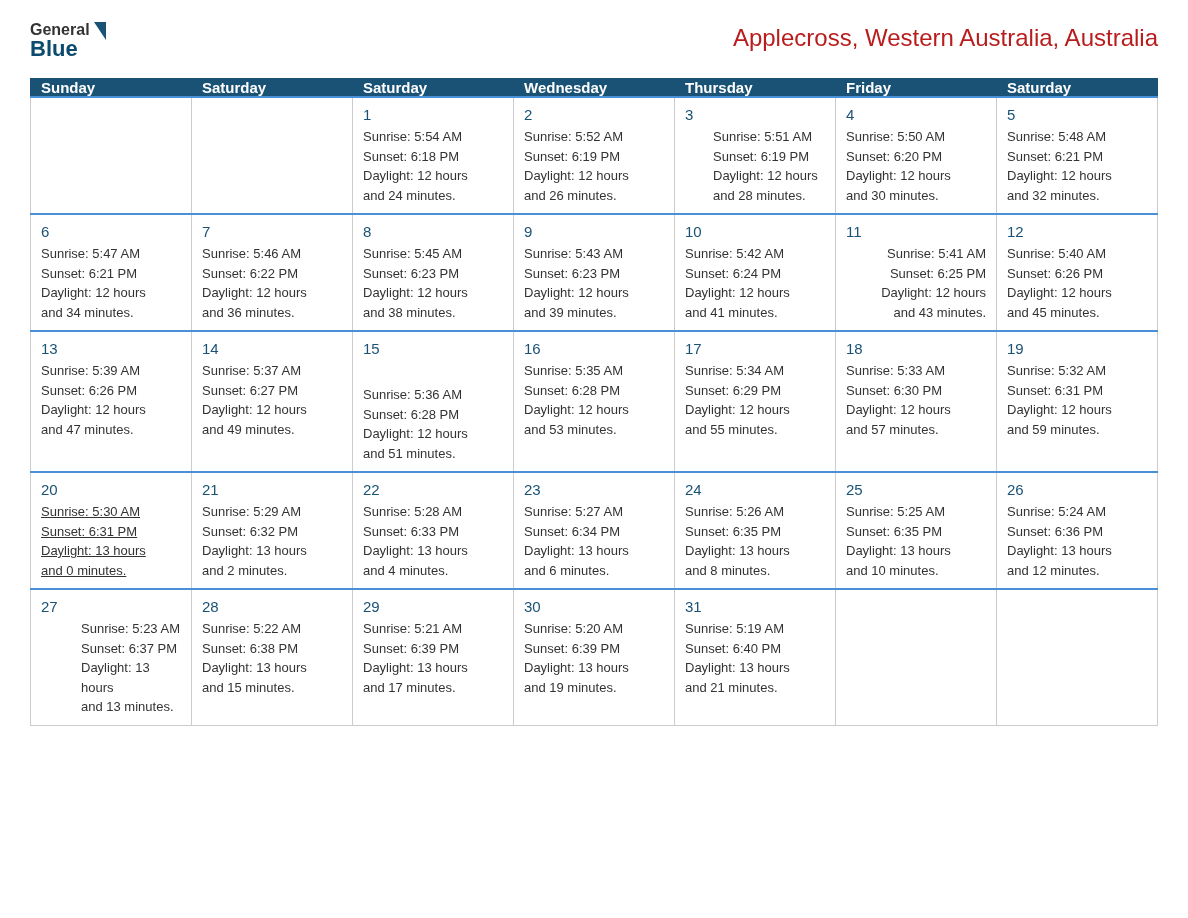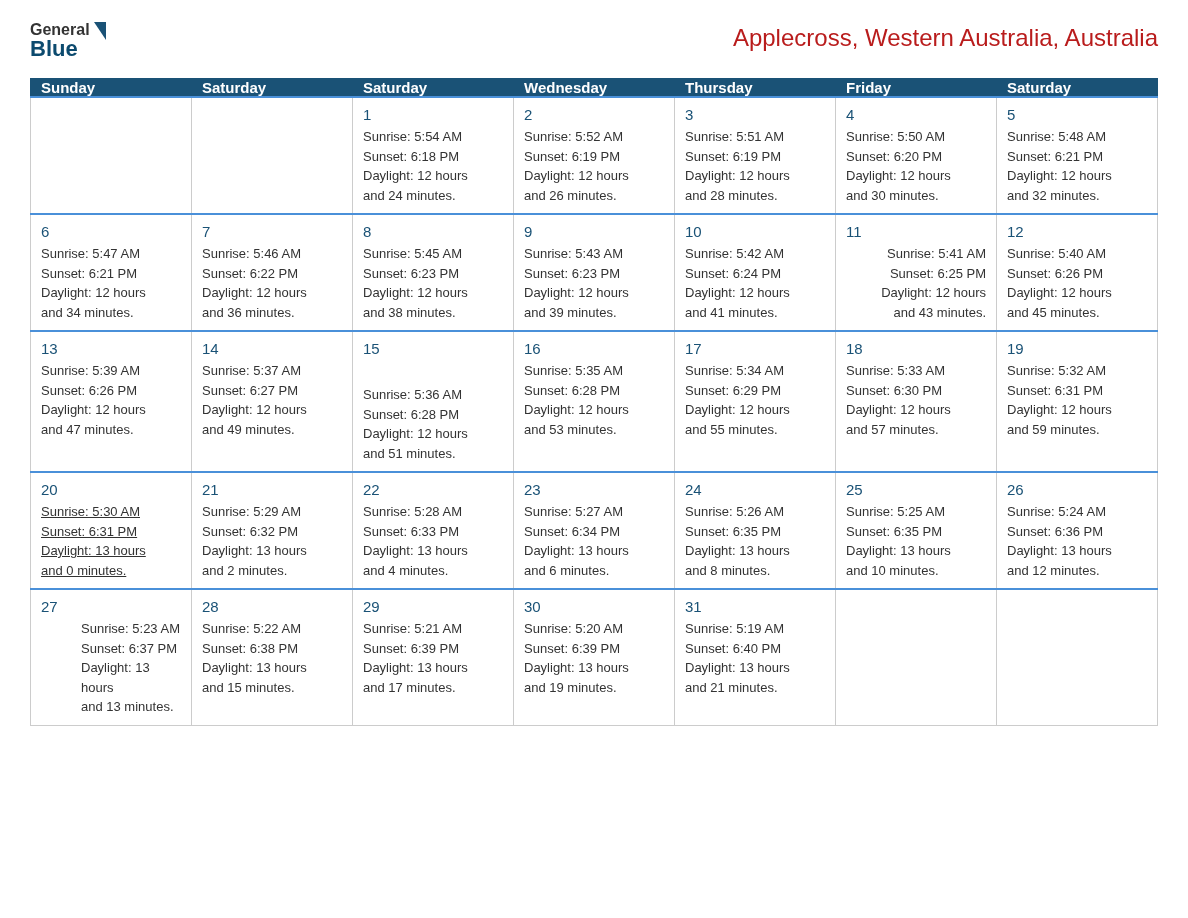--- a/index.html
+++ b/index.html
@@ -146,21 +146,21 @@
         </td>
         <td>
           <span class="day-number">2</span>
           <div class="day-info" style="white-space: pre-line;">Sunrise: 5:52 AM
 Sunset: 6:19 PM
 Daylight: 12 hours
 and 26 minutes.</div>
         </td>
         <td>
           <span class="day-number">3</span>
-          <div class="day-info" style="white-space: pre-line;">Sunrise: 5:51 AM
+          <div class="day-info" style="white-space: pre-line; margin-left: 28px;">Sunrise: 5:51 AM
 Sunset: 6:19 PM
 Daylight: 12 hours
 and 28 minutes.</div>
         </td>
         <td>
           <span class="day-number">4</span>
           <div class="day-info" style="white-space: pre-line;">Sunrise: 5:50 AM
 Sunset: 6:20 PM
 Daylight: 12 hours
 and 30 minutes.</div>

